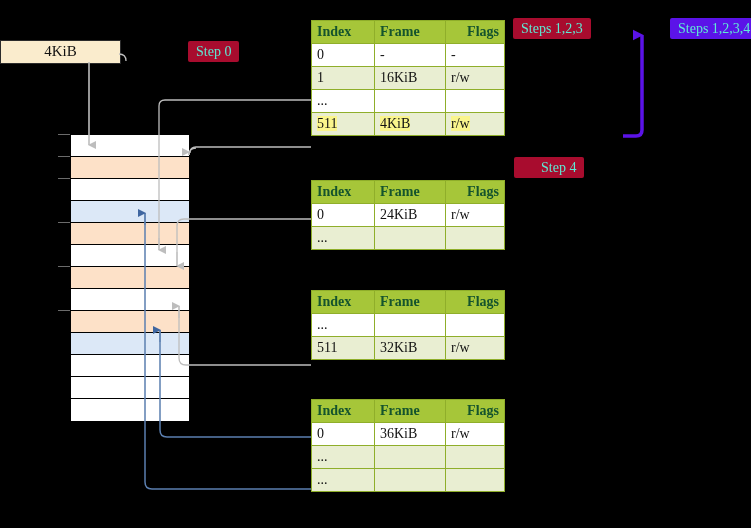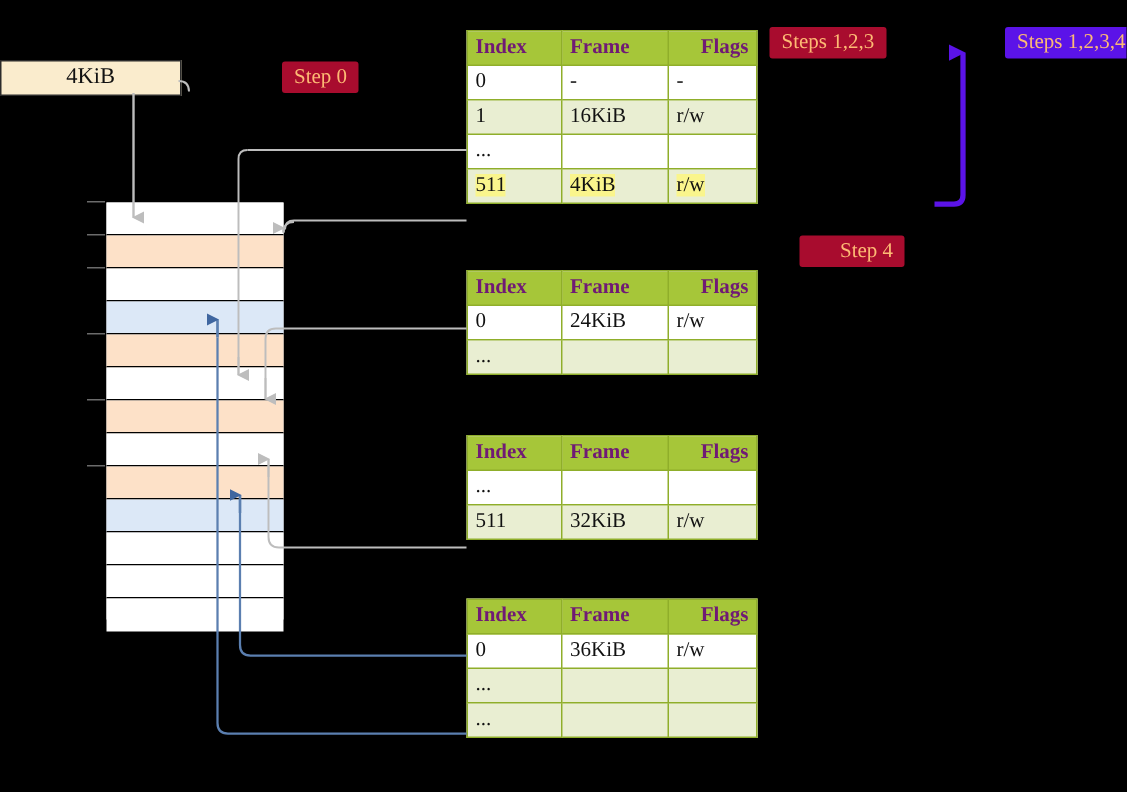--- a/index.html
+++ b/index.html
@@ -7,42 +7,42 @@
        font-family:"Liberation Serif", serif;}
   .stage{position:absolute;left:0;top:0;width:751px;height:528px;}
   svg.wires{position:absolute;left:0;top:0;width:751px;height:528px;pointer-events:none;}
 
   
   .sizebox{position:absolute;background:#faeccd;border:1px solid #2b2b2b;
            color:#111;font-size:15px;text-align:center;line-height:21px;}
 
   
   .badge{position:absolute;font-size:14px;line-height:19px;padding:1px 8px;
-         color:#fdba74;border-radius:2px;white-space:nowrap;}
+         color:#5eead4;border-radius:2px;white-space:nowrap;}
   .badge.red{background:#a80c2e;}
   .badge.blue{background:#5b13e8;}
 
   
   .memblock{position:absolute;left:70px;top:134px;width:120px;height:280px;
             border:1px solid #000;box-sizing:border-box;background:#fff;}
   .memrow{position:absolute;left:0;width:100%;height:22px;box-sizing:border-box;
           border-bottom:1px solid #000;}
   .memrow.last{border-bottom:none;}
   .memrow.white{background:#ffffff;}
   .memrow.orange{background:#fde1c8;}
   .memrow.bluer{background:#dce8f7;}
   .tick{position:absolute;left:58px;width:12px;height:1px;background:#6b6b6b;}
 
   
   .ptable{position:absolute;border-collapse:collapse;
           border:1px solid #8fae2a;background:#fff;}
   .ptable td,.ptable th{border:1px solid #8fae2a;padding:1px 5px;
           font-size:14px;line-height:20px;color:#111;text-align:left;
           font-family:"Liberation Serif", serif;height:20px;}
-  .ptable th{background:#a6c639;color:#701a75;font-weight:bold;}
+  .ptable th{background:#a6c639;color:#14532d;font-weight:bold;}
   .ptable tr.alt td{background:#e9eed2;}
   .ptable td.c-index{width:52px;}
   .ptable td.c-frame{width:60px;}
   .ptable td.c-flags{width:48px;}
   .ptable th.c-index{width:52px;}
   .ptable th.c-frame{width:60px;}
   .ptable th.c-flags{width:48px;text-align:right;}
   .hl{background:#faf58c;}
 </style>
 </head>
@@ -50,21 +50,21 @@
 
 <div class="stage">
 
   <div class="sizebox" style="left:0px;top:40px;width:119px;height:22px;">
     <span>4KiB</span>
   </div>
 
   <div class="badge red" style="left:188px;top:41px;text-align:right;"><span>Step 0</span></div>
   <div class="badge red" style="left:513px;top:18px;"><span>Steps 1,2,3</span></div>
   <div class="badge blue" style="left:670px;top:18px;"><span>Steps 1,2,3,4</span></div>
-  <div class="badge red" style="left:533px;top:157px;padding-left:27px;"><span>Step 4</span></div>
+  <div class="badge red" style="left:514px;top:157px;padding-left:27px;"><span>Step 4</span></div>
 
   <div class="memblock" id="memblock">
       <div class="memrow white" style="top: 0px;"></div>
       <div class="memrow orange" style="top: 22px;"></div>
       <div class="memrow white" style="top: 44px;"></div>
       <div class="memrow bluer" style="top: 66px;"></div>
       <div class="memrow orange" style="top: 88px;"></div>
       <div class="memrow white" style="top: 110px;"></div>
       <div class="memrow orange" style="top: 132px;"></div>
       <div class="memrow white" style="top: 154px;"></div>

